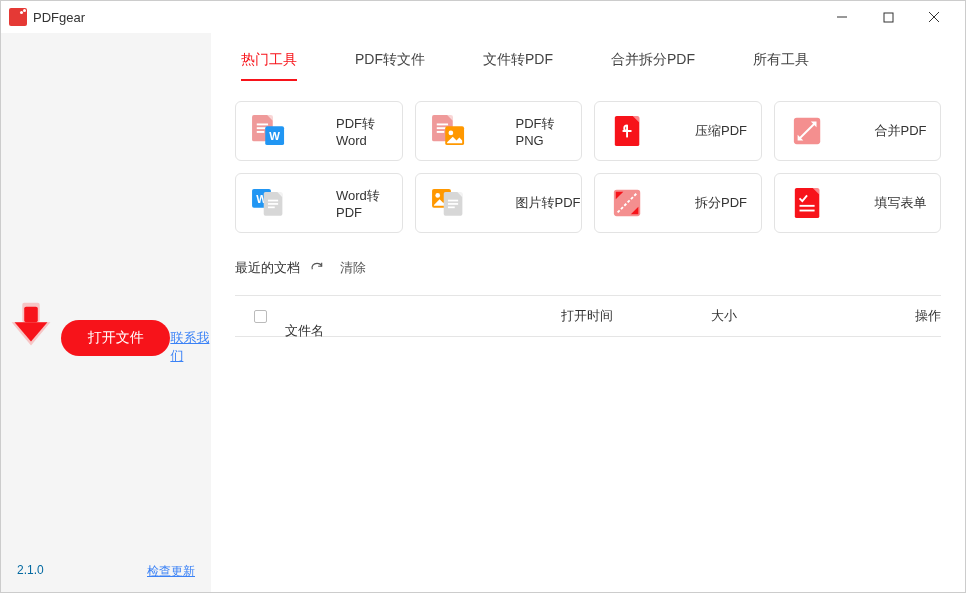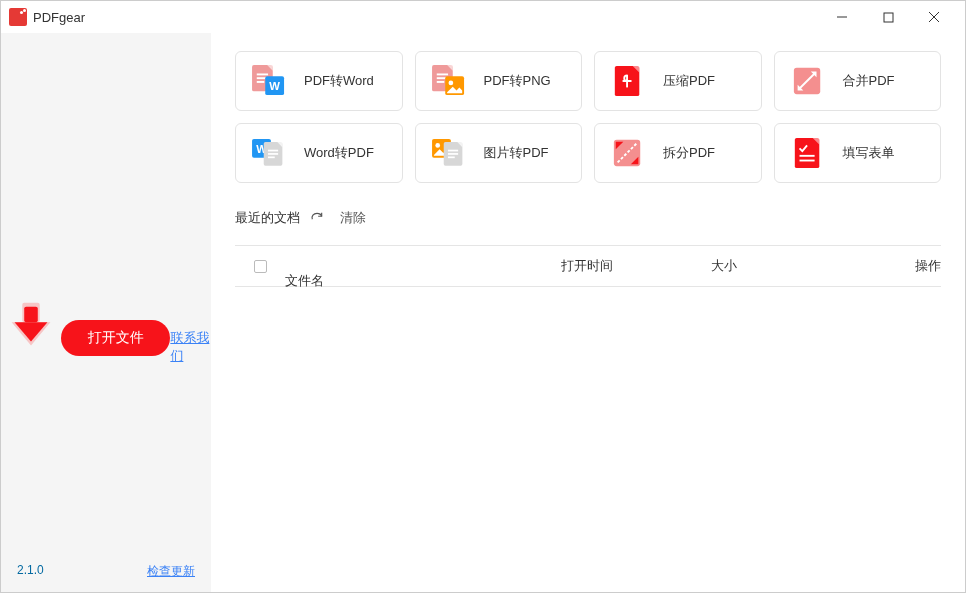--- a/index.html
+++ b/index.html
@@ -29,21 +29,21 @@
     
     .main { flex: 1; padding: 18px 24px 0 24px; }
 
     .tabs { display: flex; gap: 58px; padding-left: 6px; margin-bottom: 20px; }
     .tab { font-size: 14px; color: #444; cursor: pointer; padding-bottom: 10px; border-bottom: 2px solid transparent; }
     .tab.active { color: #f7131a; border-bottom-color: #f7131a; font-weight: 500; }
 
     .tool-grid { display: grid; grid-template-columns: repeat(4, 1fr); gap: 12px; margin-bottom: 26px; }
     .tool-card { border: 1px solid #e3e3e3; border-radius: 6px; height: 60px; display: flex; align-items: center; padding-left: 14px; gap: 16px; cursor: pointer; }
     .tool-card .icon { width: 38px; height: 32px; flex-shrink: 0; }
-    .tool-card .label { font-size: 13px; color: #333; }
+    .tool-card .label { font-size: 13px; color: #333; margin-left: 32px; }
 
     .recent-header { display: flex; align-items: center; gap: 10px; font-size: 13px; color: #333; margin-bottom: 18px; padding-left: 0px; }
     .clear-wrap { display: flex; align-items: center; gap: 16px; cursor: pointer; color: #555; }
     .clear-icon { width: 14px; height: 14px; }
 
     .file-head { display: flex; align-items: center; font-size: 13px; color: #333; height: 40px; }
     .file-head .col-chk { width: 50px; display: flex; justify-content: center; }
     .file-head .col-name { flex: 1; margin-top: 29px; }
     .file-head .col-time { width: 150px; text-align: left; }
     .file-head .col-size { width: 130px; text-align: left; }
@@ -151,20 +151,27 @@
     <button class="open-btn">打开文件</button>
     <a class="contact-link">联系我们</a>
     <div class="sidebar-footer">
       <span class="version">2.1.0</span>
       <a class="update-link">检查更新</a>
     </div>
   </div>
 
   <div class="main">
 
+    <div class="tabs">
+      <div class="tab active">热门工具</div>
+      <div class="tab">PDF转文件</div>
+      <div class="tab">文件转PDF</div>
+      <div class="tab">合并拆分PDF</div>
+      <div class="tab">所有工具</div>
+    </div>
 
     <div class="tool-grid">
 
       <div class="tool-card">
         <svg class="icon" viewBox="0 0 40 34">
           <use href="#pdf-red-doc" x="2" y="0"></use>
           <use href="#blue-w" x="16" y="12"></use>
         </svg>
         <span class="label">PDF转Word</span>
       </div>

